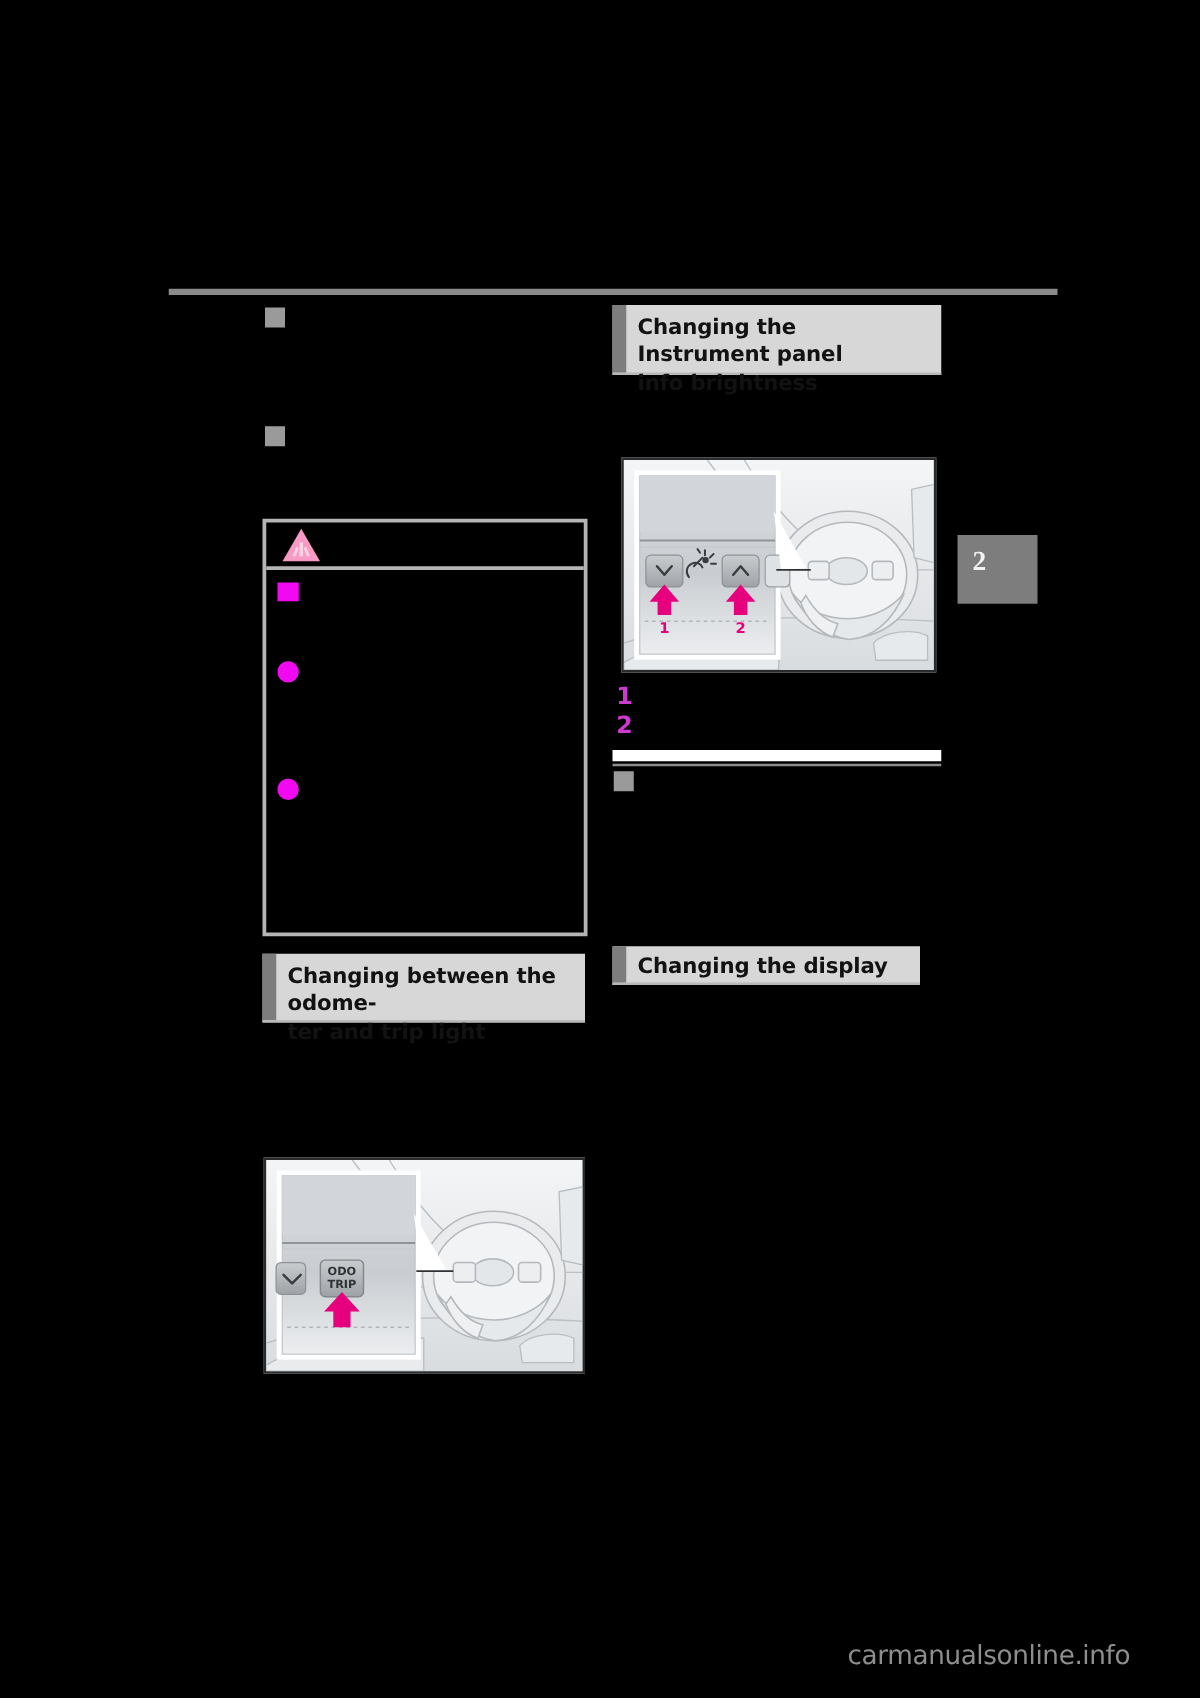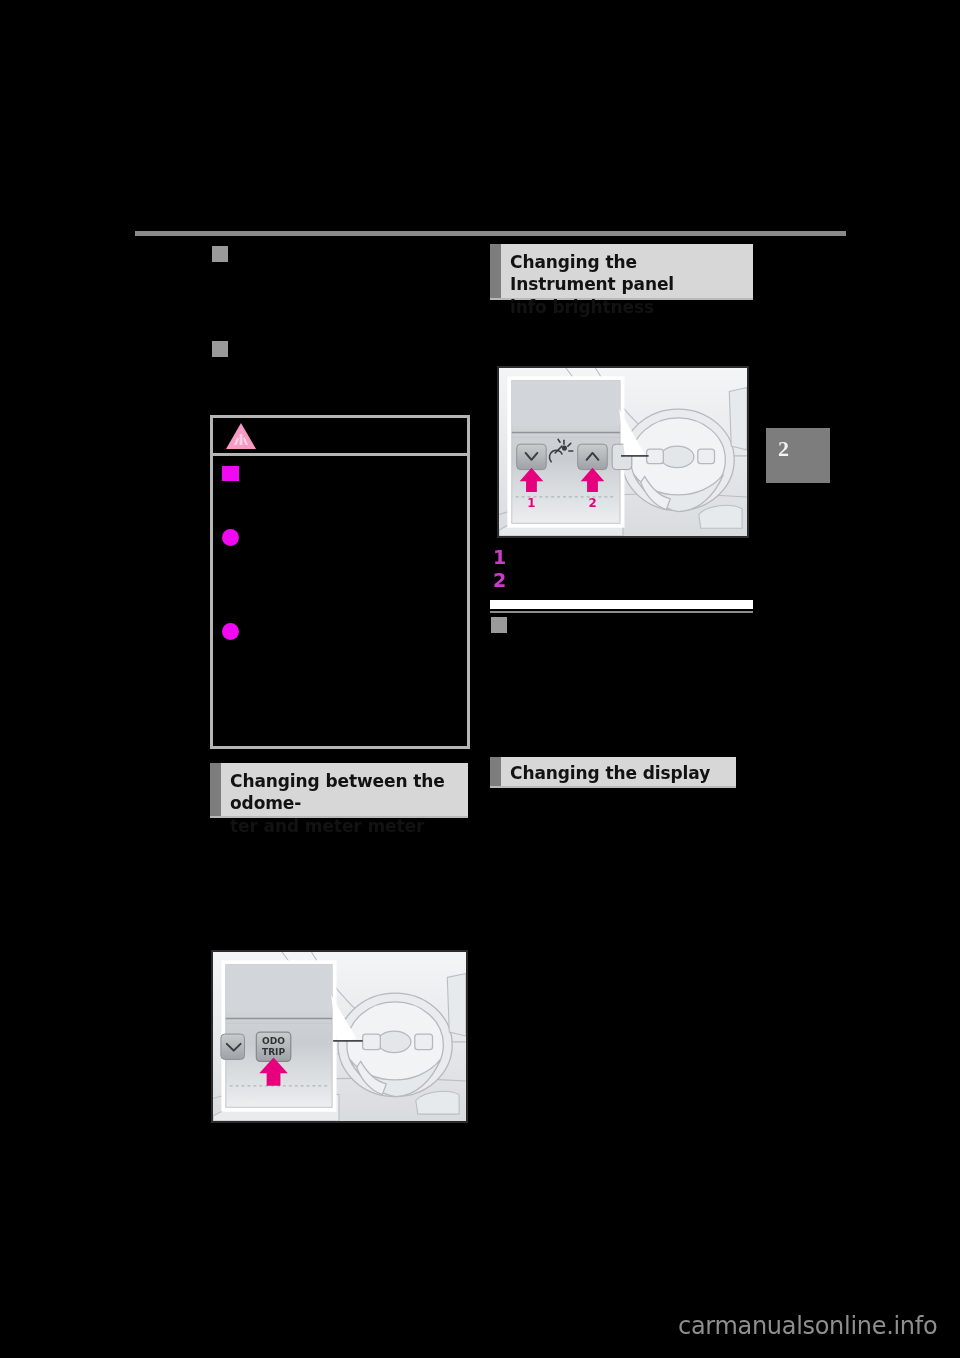--- a/index.html
+++ b/index.html
@@ -86,21 +86,21 @@
     position:absolute;border:2px solid #2b2b2b;box-sizing:border-box;
     background:#eceef0;overflow:hidden;
   }
 
   
   .illus svg{display:block;width:100%;height:100%;}
 
   
   .watermark{
     position:absolute;left:678px;top:1312px;
-    color:#8e8e8e;font-size:24px;letter-spacing:-0.3px;
+    color:#8e8e8e;font-size:21px;letter-spacing:-0.3px;
     font-family:"DejaVu Sans", sans-serif;font-weight:400;
   }
 </style>
 </head>
 <body>
 
 <div class="page">
 
   <div class="top-rule"></div>
 
@@ -124,25 +124,25 @@
     </div>
     <div class="warn-sq"></div>
     <div class="warn-dot" style="top:111px;"></div>
     <div class="warn-dot" style="top:205px;"></div>
   </div>
 
   <div class="head-bar" style="left:210px;top:763px;width:258px;height:55px;">
     <div class="accent"></div>
     <div class="htext">
       <span>Changing between the odome-</span><br>
-      <span>ter and meter meter</span>
+      <span>ter and trip light</span>
     </div>
   </div>
 
-  <div class="illus" style="left:211px;top:926px;width:257px;height:173px;margin-top:24px;">
+  <div class="illus" style="left:211px;top:926px;width:257px;height:173px;">
     <svg viewBox="0 0 257 173" preserveAspectRatio="none" aria-hidden="true">
       <defs>
         <linearGradient id="cabbg" x1="0" y1="0" x2="0" y2="1">
           <stop offset="0" stop-color="#f4f5f6"></stop>
           <stop offset="1" stop-color="#d9dcdf"></stop>
         </linearGradient>
         <linearGradient id="panelg" x1="0" y1="0" x2="0" y2="1">
           <stop offset="0" stop-color="#d9dcdf"></stop>
           <stop offset="0.55" stop-color="#c9cdd1"></stop>
           <stop offset="1" stop-color="#eceef0"></stop>

